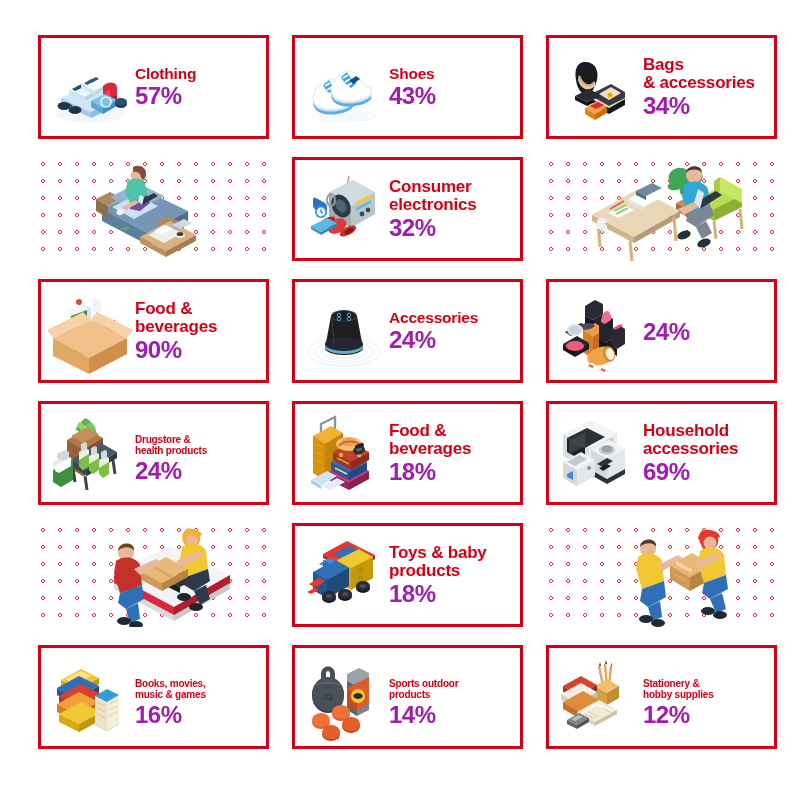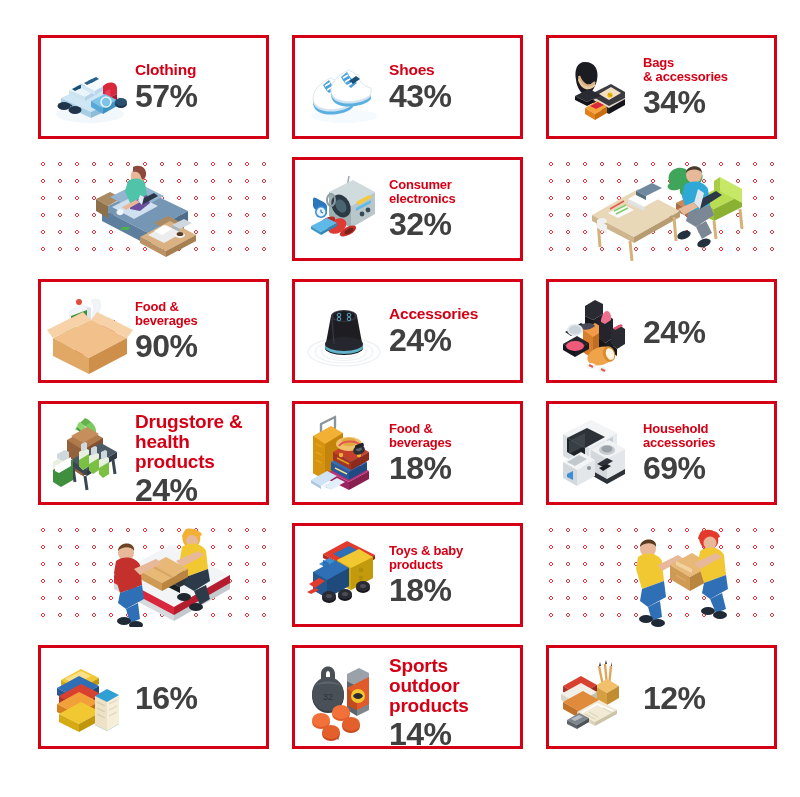--- a/index.html
+++ b/index.html
@@ -51,29 +51,29 @@
   .card .label{
     color:#d50016;
     font-weight:bold;
     font-size:15.5px;
     line-height:1.06;
     letter-spacing:-0.2px;
     white-space:pre-line;
     text-align:left;
   }
   .card .value{
-    color:#404040;
+    color:#a21caf;
     font-weight:bold;
-    font-size:32px;
+    font-size:24px;
     line-height:1.0;
     margin-top:2px;
     letter-spacing:-0.5px;
   }
-  .card.twoline .label{font-size:13px;}
-  .card.narrowlab .label{font-size:19px;margin-top:12px;}
+  .card.twoline .label{font-size:17px;}
+  .card.narrowlab .label{font-size:10px;margin-top:12px;}
 
   
   .deco{
     position:relative;
     box-sizing:border-box;
     background:
       radial-gradient(circle at 3px 3px, rgba(0,0,0,0) 1.1px, #e8333f 1.15px, #e8333f 2.0px, rgba(255,255,255,0) 2.1px);
     background-size:17px 17px;
     background-position:2px 4px;
     background-repeat:repeat;
@@ -783,20 +783,22 @@
           <g>
             <polygon points="48,44 60,37 72,43 72,72 60,79 48,73" fill="#2f9fd4"></polygon>
             <polygon points="48,44 48,73 60,79 60,50" fill="#eee2c6"></polygon>
             <polygon points="60,50 60,79 72,72 72,43" fill="#f7eeda"></polygon>
             <path d="M50,50 L58,54 M50,56 L58,60 M50,62 L58,66" stroke="#ddd0b2" stroke-width="1.4"></path>
             <path d="M62,52 L70,48 M62,58 L70,54 M62,64 L70,60" stroke="#e6dcc4" stroke-width="1.4"></path>
           </g>
         </svg>
       </div>
       <div class="info">
+        <div class="label">Books, movies,
+music &amp; games</div>
         <div class="value">16%</div>
       </div>
     </div>
 
     <div class="card twoline narrowlab">
       <div class="art">
         <svg width="86" height="90" viewBox="0 0 86 90">
           <g>
             <path d="M20,22 C20,12 34,12 34,22 L34,28 L29,28 L29,22 C29,18 25,18 25,22 L25,28 L20,28 Z" fill="#4a4f55"></path>
             <ellipse cx="27" cy="44" rx="16" ry="17" fill="#3a3f45"></ellipse>
@@ -874,18 +876,20 @@
           </g>
           <g>
             <polygon points="12,68 24,61 34,66 22,73" fill="#7e858c"></polygon>
             <polygon points="12,68 12,72 22,77 22,73" fill="#5d646c"></polygon>
             <polygon points="22,73 22,77 34,70 34,66" fill="#4c5359"></polygon>
             <polygon points="16,67 24,63 28,65 20,69" fill="#b6bcc2"></polygon>
           </g>
         </svg>
       </div>
       <div class="info">
+        <div class="label">Stationery &amp;
+hobby supplies</div>
         <div class="value">12%</div>
       </div>
     </div>
 
   </div>
 </div>
 
 </body></html>

